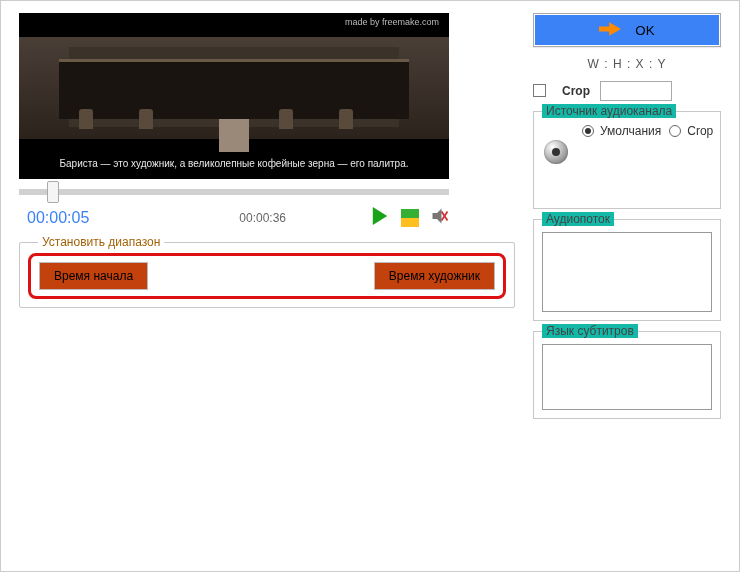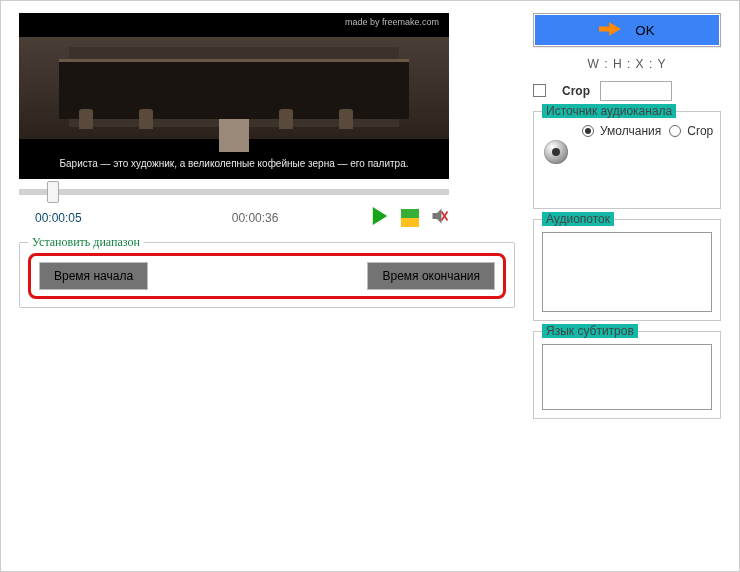--- a/index.html
+++ b/index.html
@@ -19,31 +19,31 @@
 .bar-counter { position:absolute; left:40px; right:40px; bottom:20px; height:60px; background:#1a1411; border-top:3px solid #6b5948; }
 .shelves { position:absolute; left:50px; right:50px; top:10px; height:80px; background: repeating-linear-gradient(#3b322a, #3b322a 14px, #2d2520 14px, #2d2520 18px); }
 .person { position:absolute; left:50%; top:60px; width:30px; height:55px; background:#9a8878; border-radius: 10px 10px 0 0; transform: translateX(-50%); }
 .stool { position:absolute; bottom:10px; width:14px; height:20px; background:#5a4a3c; border-radius:3px 3px 0 0; }
 .stool:nth-child(1){left:55px;} 
 .subtitle { position:absolute; bottom:10px; left:0; right:0; text-align:center; color:#e8e8e8; font-size:10px; padding:0 8px; }
 .subtitle-bg { display:inline; background: rgba(0,0,0,.35); padding:2px 4px;margin-top:39px; }
 .slider { width: 430px; height: 6px; background:#d0d0d0; position:relative; margin-top: 10px;}
 .slider-thumb { position:absolute; top:-8px; left:28px; width:12px; height:22px; background:#f5f5f5; border:1px solid #aaa; border-radius:2px; }
 .time-row { display:flex; align-items:center; margin-top: 12px; width:430px; }
-.time-left { color:#0c4a6e; font-size:12px; margin-left:16px; }
+.time-left { color:#3b82f6; font-size:16px; margin-left:8px; }
 .time-right { color:#666; margin-left:150px; }
 .time-spacer { flex:1; }
 .play-btn { color:#19a319; }
 .snap-btn svg{display:block;}
 .mute-btn { color:#777; position:relative; }
 
 .fieldset { border:1px solid #c8c8c8; border-radius:2px; padding: 10px 8px 8px; position:relative; margin-top:14px; }
-.fieldset-label { position:absolute; top:-8px; left:8px; background:#fff; padding:0 4px; font-size:12px; color:#15803d;font-family:Liberation Serif, serif; }
+.fieldset-label { position:absolute; top:-8px; left:18px; background:#fff; padding:0 4px; font-size:12px; color:#a16207; }
 .range-hl { border:3px solid #d11; border-radius:8px; padding:6px 8px; display:flex; gap:60px; justify-content:space-between; }
-.range-btn { border:1px solid #bbb; background:#737373; padding:6px 14px; font-size:12px; cursor:pointer; }
+.range-btn { border:1px solid #bbb; background:#c2410c; padding:6px 14px; font-size:12px; cursor:pointer; }
 .range-row2 { display:flex; align-items:center; gap:8px; margin-top:10px; }
 .mini-play { color:#19a319; }
 .timecode-box { border:1px solid #bbb; background:#fff; padding:3px 6px; font-size:12px; width:80px; }
 .orange-arrow { color:#ff8a00; margin: 0 20px; }
 
 .ok-btn { width: 100%; height: 34px; border:1px solid #aaa; background:#3b82f6; display:flex; align-items:center; justify-content:center; gap:14px; cursor:pointer; box-shadow: inset 0 0 0 1px #fff, 0 1px 1px rgba(0,0,0,.08); }
 .ok-arrow { color:#ff8a00; }
 .whxy { text-align:center; font-size:12px; letter-spacing:1px; color:#555; }
 .crop-row { display:flex; align-items:center; gap:10px; }
 .crop-row input[type=text]{ border:1px solid #aaa; height:20px; width:72px; padding: 0 4px; font-size:12px; }
@@ -110,21 +110,21 @@
               <line x1="7" y1="3" x2="11" y2="9" stroke="#c33" stroke-width="1.2"></line>
               <line x1="11" y1="3" x2="7" y2="9" stroke="#c33" stroke-width="1.2"></line>
             </svg>
         </span>
       </div>
 
       <div class="fieldset">
         <span class="fieldset-label">Установить диапазон</span>
         <div class="range-hl">
           <button class="range-btn">Время начала</button>
-          <button class="range-btn">Время окончания</button>
+          <button class="range-btn">Время художник</button>
         </div>
       </div>
 
     </div>
 
     <div class="right-col">
       <button class="ok-btn">
         <span class="ok-arrow">
           <svg width="22" height="14" viewBox="0 0 26 16">
               <polygon points="0,5 12,5 12,0 26,8 12,16 12,11 0,11" fill="#ff8a00"></polygon>

